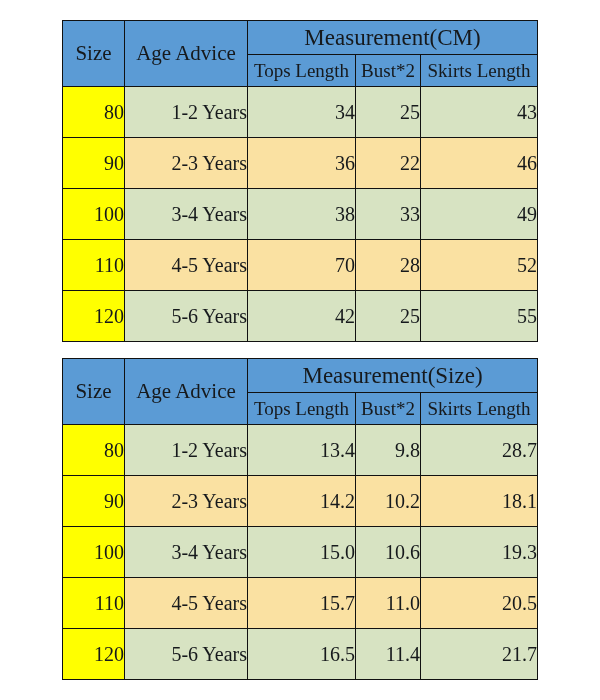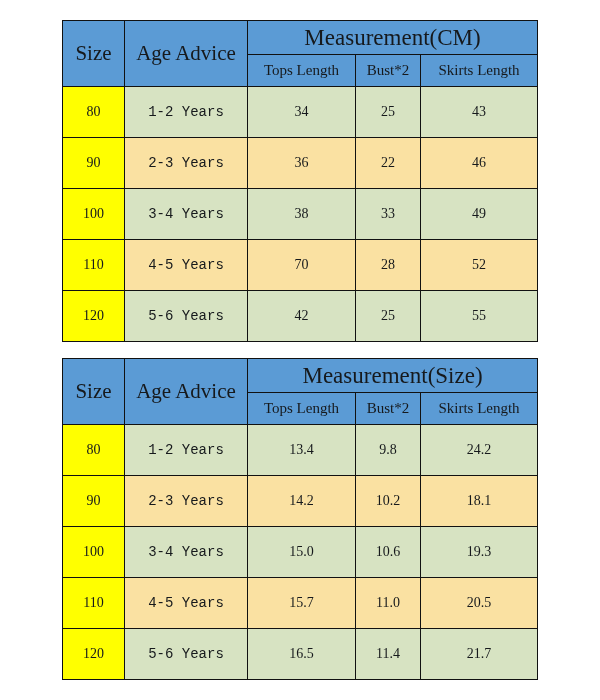--- a/index.html
+++ b/index.html
@@ -55,40 +55,40 @@
   .hdr-main {
     height: 33px;
     font-size: 21px;
   }
   .hdr-group {
     height: 33px;
     font-size: 23px;
   }
   .hdr-sub {
     height: 31px;
-    font-size: 15px;
+    font-size: 19px;
   }
   .hdr-tall {
     font-size: 21px;
   }
 
   tr.data-row td {
     height: 50px;
-    font-size: 14px;
+    font-size: 20px;
+    text-align: right;
   }
   tr.row-green td { background: #d7e3c2; }
   tr.row-orange td { background: #fae1a2; }
 
   td.size-cell {
     background: #ffff00 !important;
     font-size: 19px;
   }
   td.age-cell {
     font-size: 16px;
-    font-family: Liberation Mono, monospace;
   }
 </style>
 </head>
 <body>
 
 <div class="page">
 
   <div class="chart-block" id="table-cm-block">
     <table class="size-table">
       <colgroup>
@@ -170,21 +170,21 @@
           <th class="hdr hdr-sub">Bust*2</th>
           <th class="hdr hdr-sub">Skirts Length</th>
         </tr>
       </thead>
       <tbody>
         <tr class="data-row row-green">
           <td class="size-cell">80</td>
           <td class="age-cell">1-2 Years</td>
           <td>13.4</td>
           <td>9.8</td>
-          <td>24.2</td>
+          <td>28.7</td>
         </tr>
         <tr class="data-row row-orange">
           <td class="size-cell">90</td>
           <td class="age-cell">2-3 Years</td>
           <td>14.2</td>
           <td>10.2</td>
           <td>18.1</td>
         </tr>
         <tr class="data-row row-green">
           <td class="size-cell">100</td>

